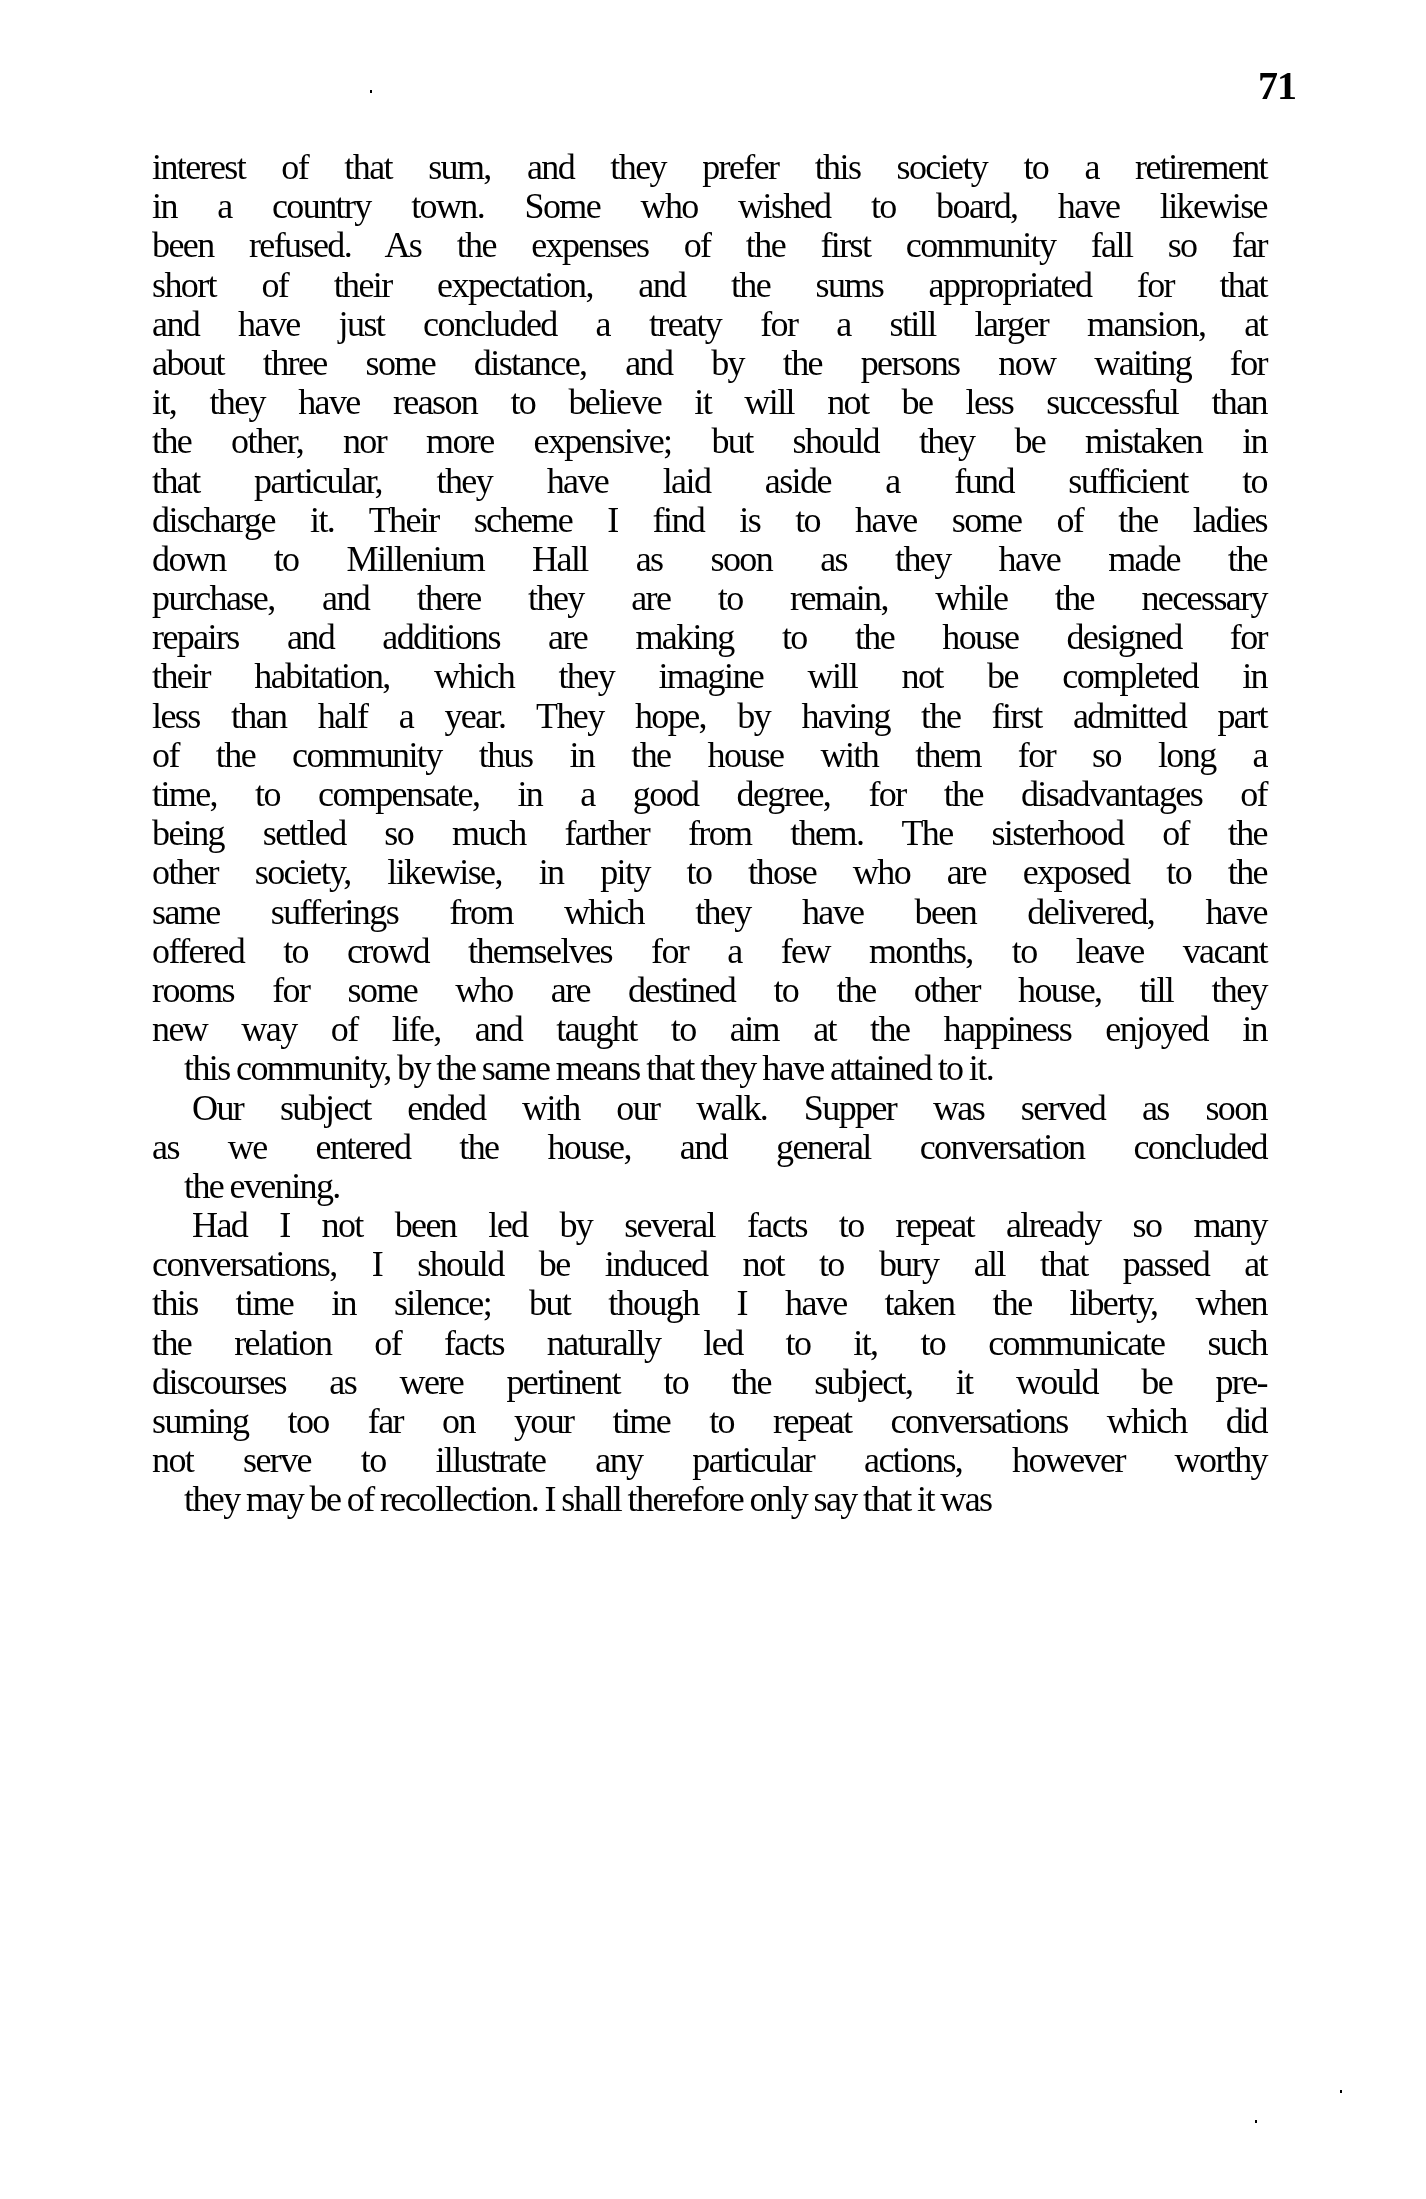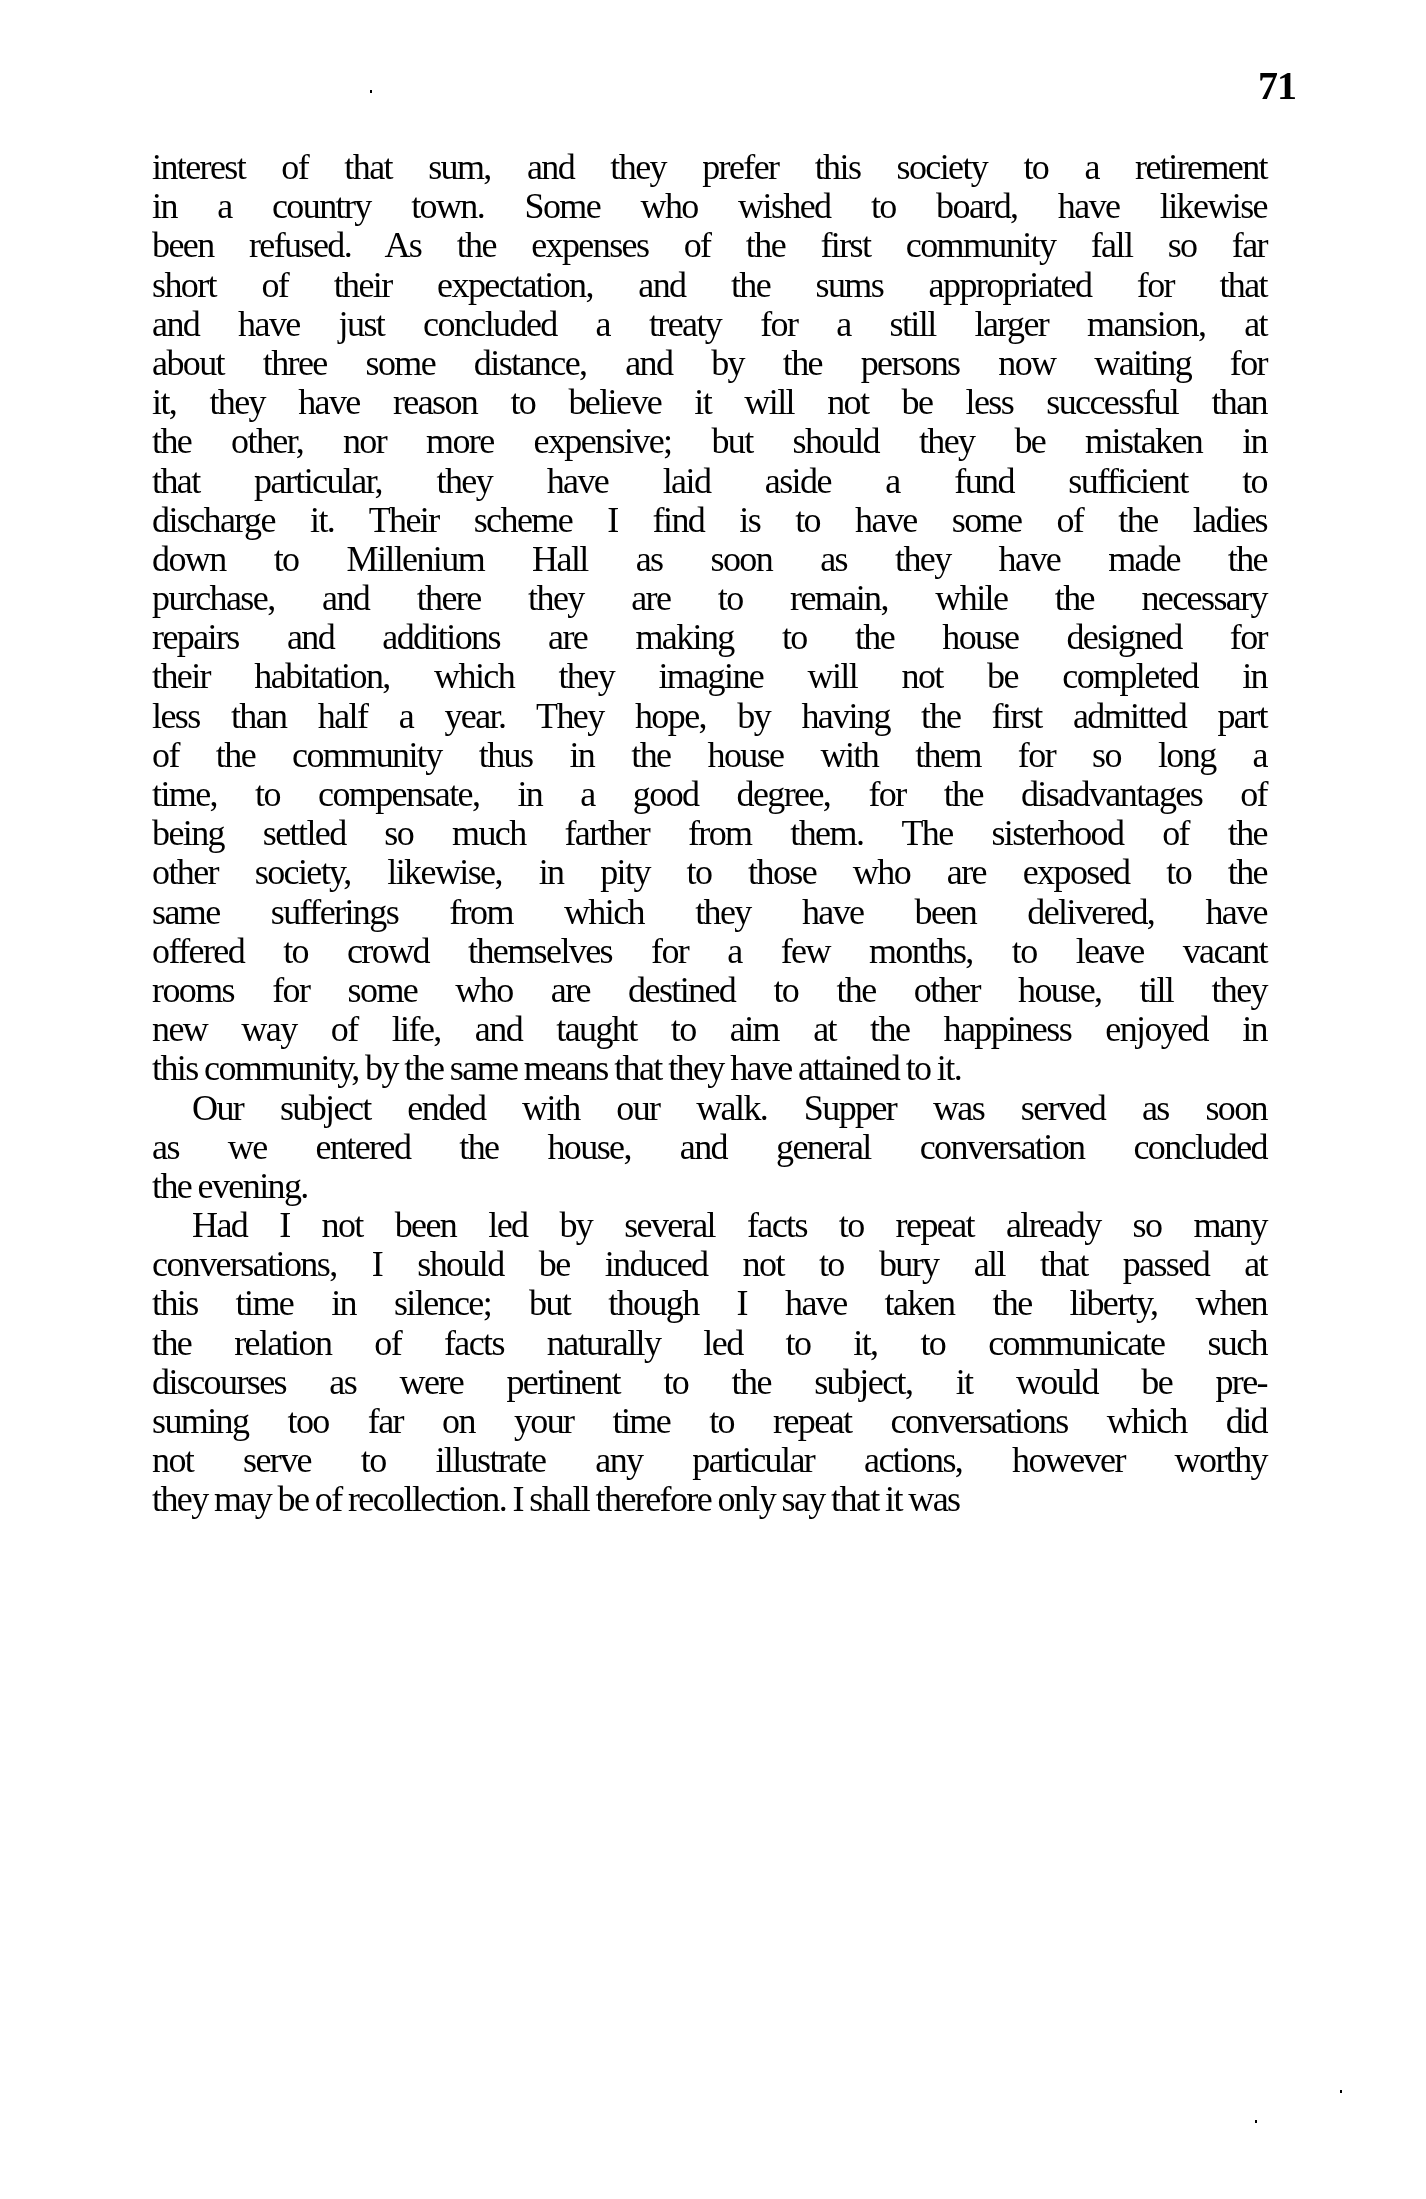--- a/index.html
+++ b/index.html
@@ -43,20 +43,21 @@
       text-align: justify;
       text-align-last: justify;
       transform-origin: left center;
     }
     .line.indent {
       padding-left: 40px;
       box-sizing: border-box;
     }
     .line.last {
       text-align-last: left;
+      margin-left: 32px;
     }
     .speck {
       position: absolute;
       width: 2px;
       height: 3px;
       background: #000;
     }
   </style>
 </head>
 <body>

